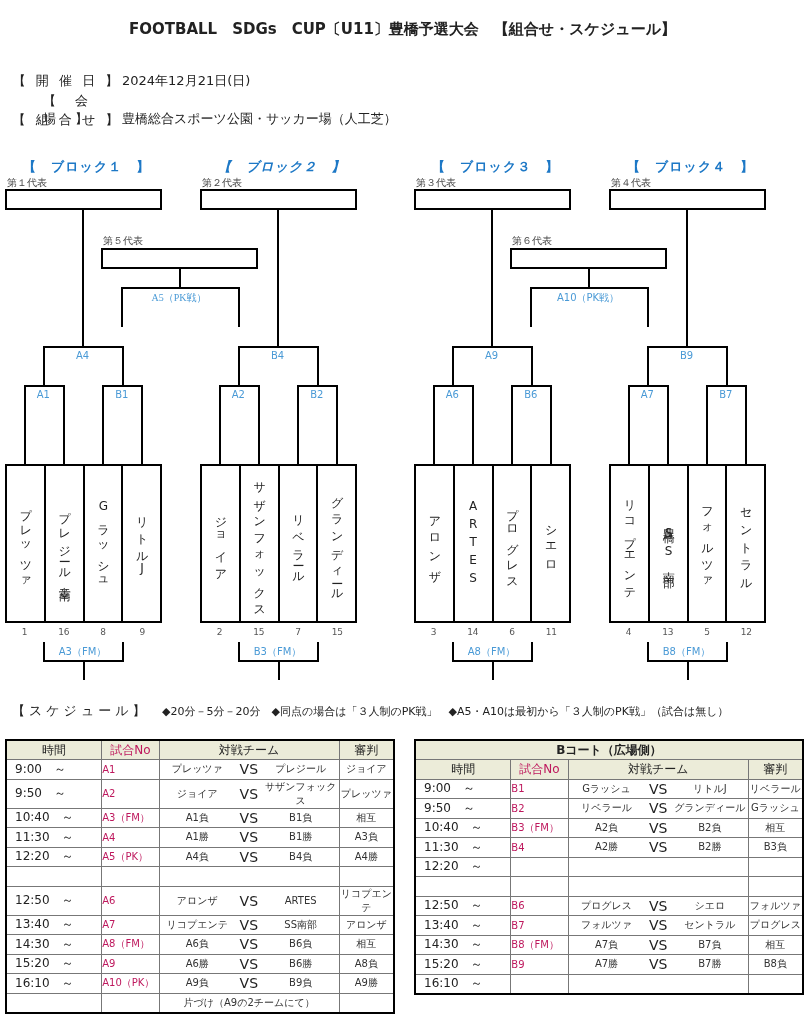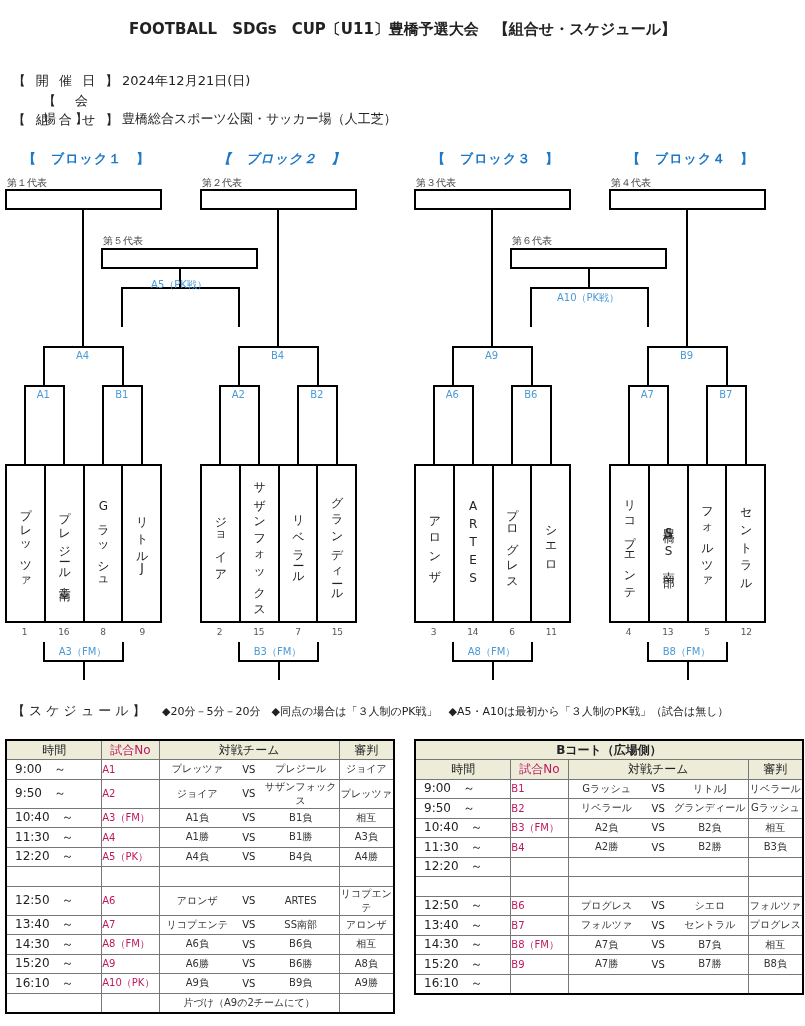--- a/index.html
+++ b/index.html
@@ -5,42 +5,42 @@
   * { box-sizing: border-box; margin: 0; padding: 0; }
   body {
     width: 805px; height: 1026px; background: #fff; position: relative;
     font-family: "DejaVu Sans", "Liberation Sans", sans-serif; color: #222;
     overflow: hidden;
   }
   .abs { position: absolute; }
   .title { left: 0; width: 805px; top: 20px; text-align: center; font-weight: bold; font-size: 15px; }
   .info { left: 12px; font-size: 13px; }
   .info .lbl { display: inline-block; width: 110px; letter-spacing: 3px; text-align: center; }
-  .block-title { color: #1d78c6; font-weight: bold; font-size: 13px; letter-spacing: 1px; }
+  .block-title { color: #1d78c6; font-weight: bold; font-size: 13px; letter-spacing: 1px; margin-top: 8px; }
   .rep-label { font-size: 10px; color: #444; }
   .box { border: 2px solid #000; background: #fff; }
   .line { background: #000; }
   .mlabel { color: #4a9ad6; font-size: 10px; text-align: center; }
   .teams { display: flex; border: 2px solid #000; }
   .team { flex: 1; border-right: 2px solid #000; display: flex; align-items: center; justify-content: center; }
   .team:last-child { border-right: none; }
   .team span { writing-mode: vertical-rl; text-orientation: upright; font-size: 12px; letter-spacing: 4px; }
   .seed { font-size: 9px; color: #555; text-align: center; width: 20px; }
   .sched-title { left: 12px; top: 702px; font-size: 13px; letter-spacing: 4px; }
   .notes { left: 162px; top: 704px; font-size: 11px; }
   table { border-collapse: collapse; position: absolute; font-size: 11px; }
   td, th { border: 1px solid #777; height: 19.5px; font-weight: normal; }
   table { border: 2px solid #000; }
   th { background: #ececd9; font-size: 12px; }
   .th-court { font-weight: bold; }
   .matchno { color: #be185d; }
   .c { text-align: center; }
   .time { padding-left: 8px; font-size: 12px; }
   .team-cell { font-size: 10px; color: #333; }
-  .vs { font-size: 10px; }
+  .vs { font-size: 14px; }
 </style>
 </head>
 <body>
 
 <div class="abs title">FOOTBALL　SDGs　CUP〔U11〕豊橋予選大会　【組合せ・スケジュール】</div>
 
 <div class="abs info" style="top:72px">
   <span class="lbl">【 開 催 日 】</span><span>2024年12月21日(日)</span>
 </div>
 <div class="abs info" style="top:92px">
@@ -206,21 +206,21 @@
     <div class="abs line" style="left: 725.75px; top: 642px; width: 2px; height: 20px;"></div>
     <div class="abs line" style="left: 647.25px; top: 660px; width: 80.5px; height: 2px;"></div>
     <div class="abs line" style="left: 686.5px; top: 660px; width: 2px; height: 20px;"></div>
     <div class="abs mlabel" style="left: 656.5px; top: 645px; width: 60px;">B8（FM）</div>
     <div class="abs rep-label" style="left: 103px; top: 234px;">第５代表</div>
     <div class="abs box" style="left: 101px; top: 248px; width: 157px; height: 21px;"></div>
     <div class="abs line" style="left: 179px; top: 269px; width: 2px; height: 19px;"></div>
     <div class="abs line" style="left: 121px; top: 287px; width: 119px; height: 2px;"></div>
     <div class="abs line" style="left: 121px; top: 287px; width: 2px; height: 40px;"></div>
     <div class="abs line" style="left: 238px; top: 287px; width: 2px; height: 40px;"></div>
-    <div class="abs mlabel" style="left: 139px; top: 278px; width: 80px;">A5（PK戦）</div>
+    <div class="abs mlabel" style="left: 139px; top: 291px; width: 80px; font-family: Liberation Serif, serif;">A5（PK戦）</div>
     <div class="abs rep-label" style="left: 512px; top: 234px;">第６代表</div>
     <div class="abs box" style="left: 510px; top: 248px; width: 157px; height: 21px;"></div>
     <div class="abs line" style="left: 588px; top: 269px; width: 2px; height: 19px;"></div>
     <div class="abs line" style="left: 530px; top: 287px; width: 119px; height: 2px;"></div>
     <div class="abs line" style="left: 530px; top: 287px; width: 2px; height: 40px;"></div>
     <div class="abs line" style="left: 647px; top: 287px; width: 2px; height: 40px;"></div>
     <div class="abs mlabel" style="left: 548px; top: 291px; width: 80px;">A10（PK戦）</div>
   </div>
 
 <div class="abs sched-title">【スケジュール】</div>

